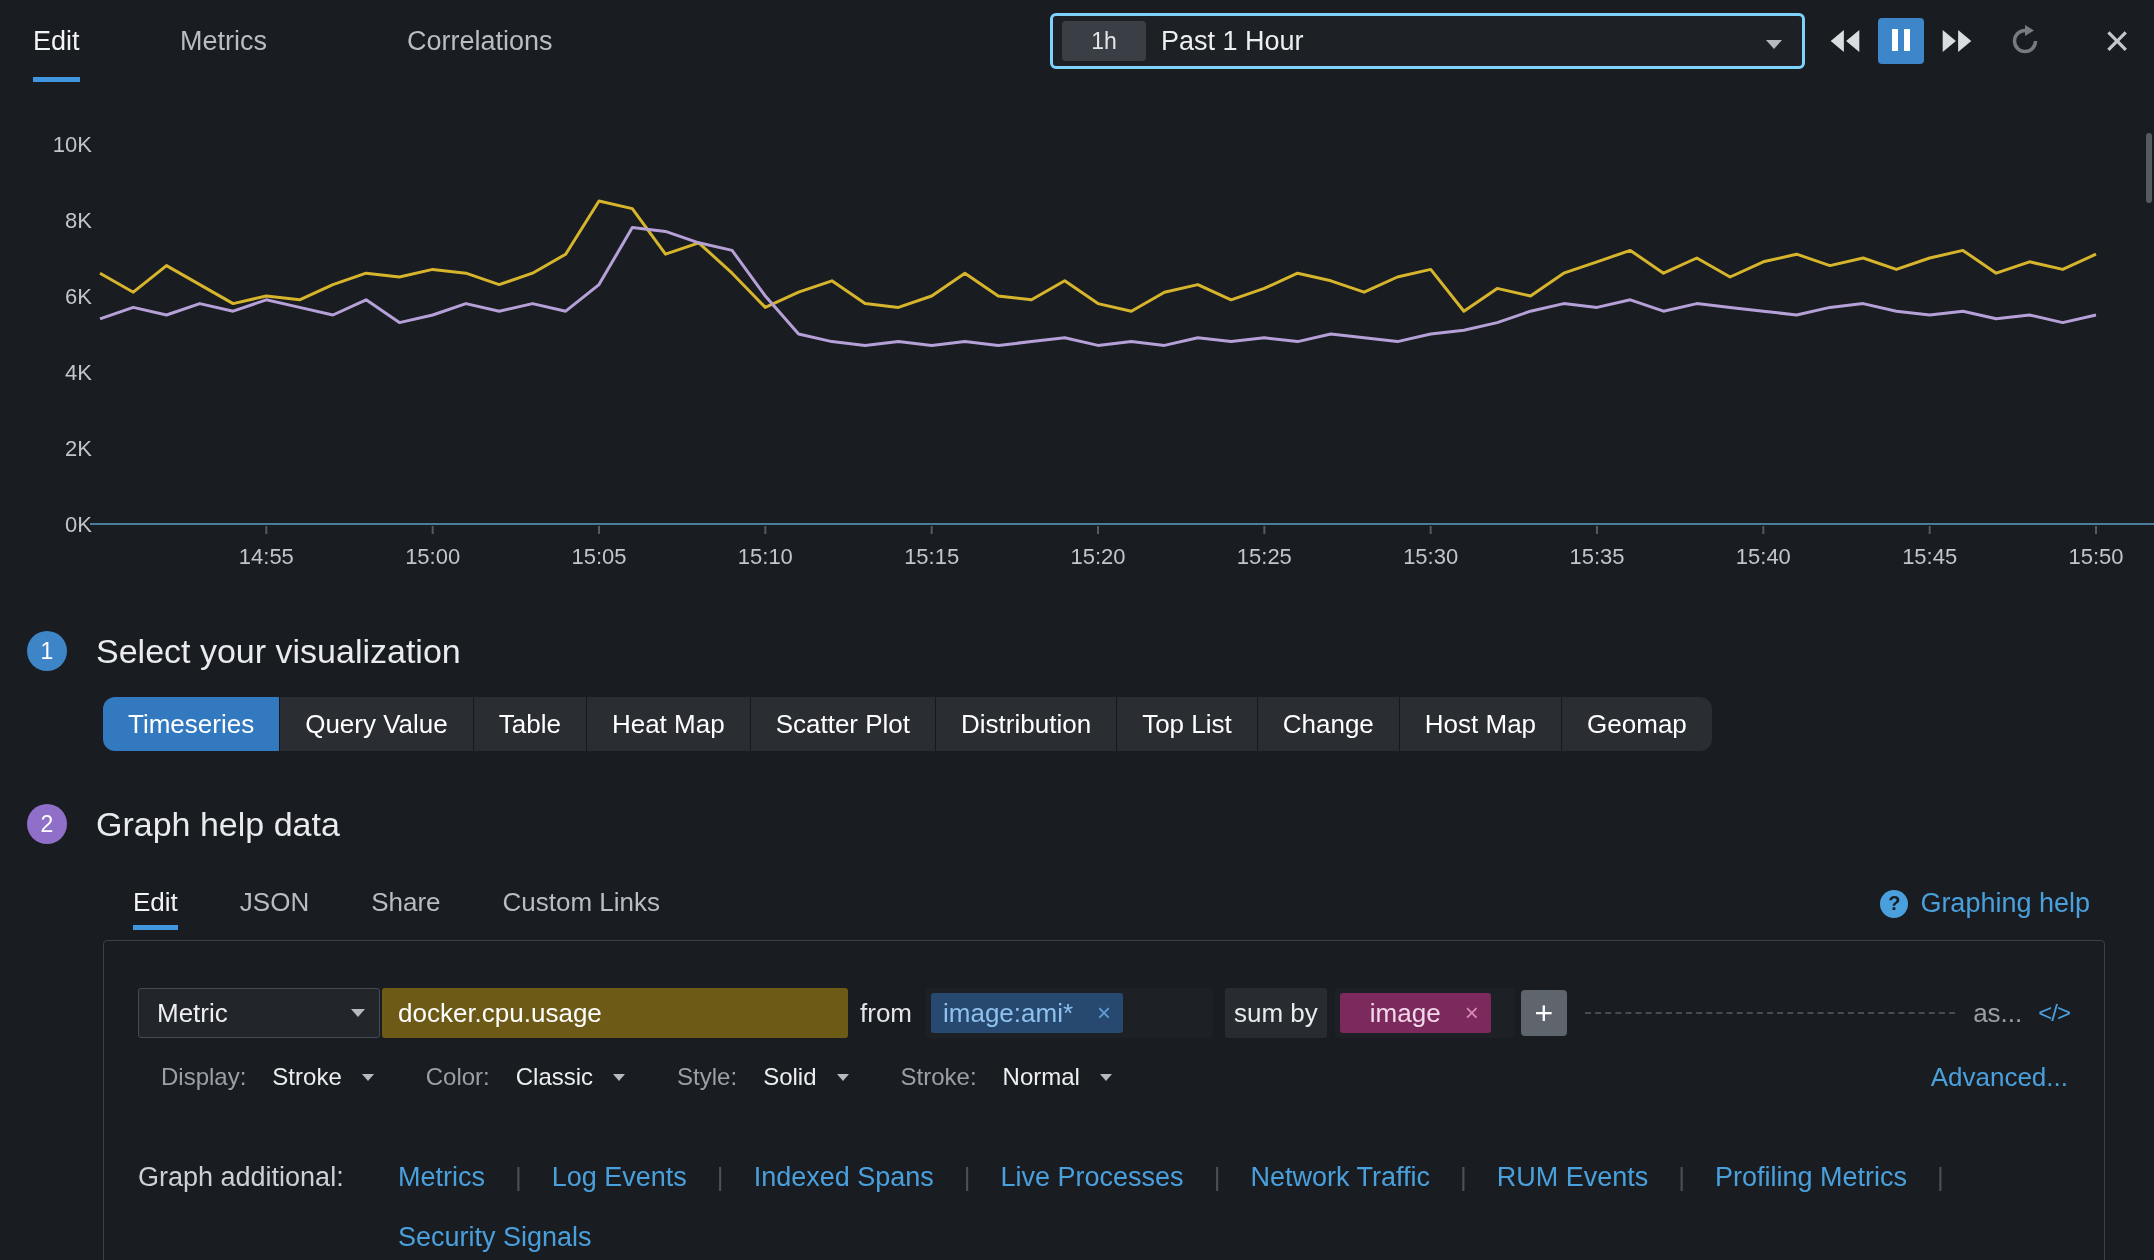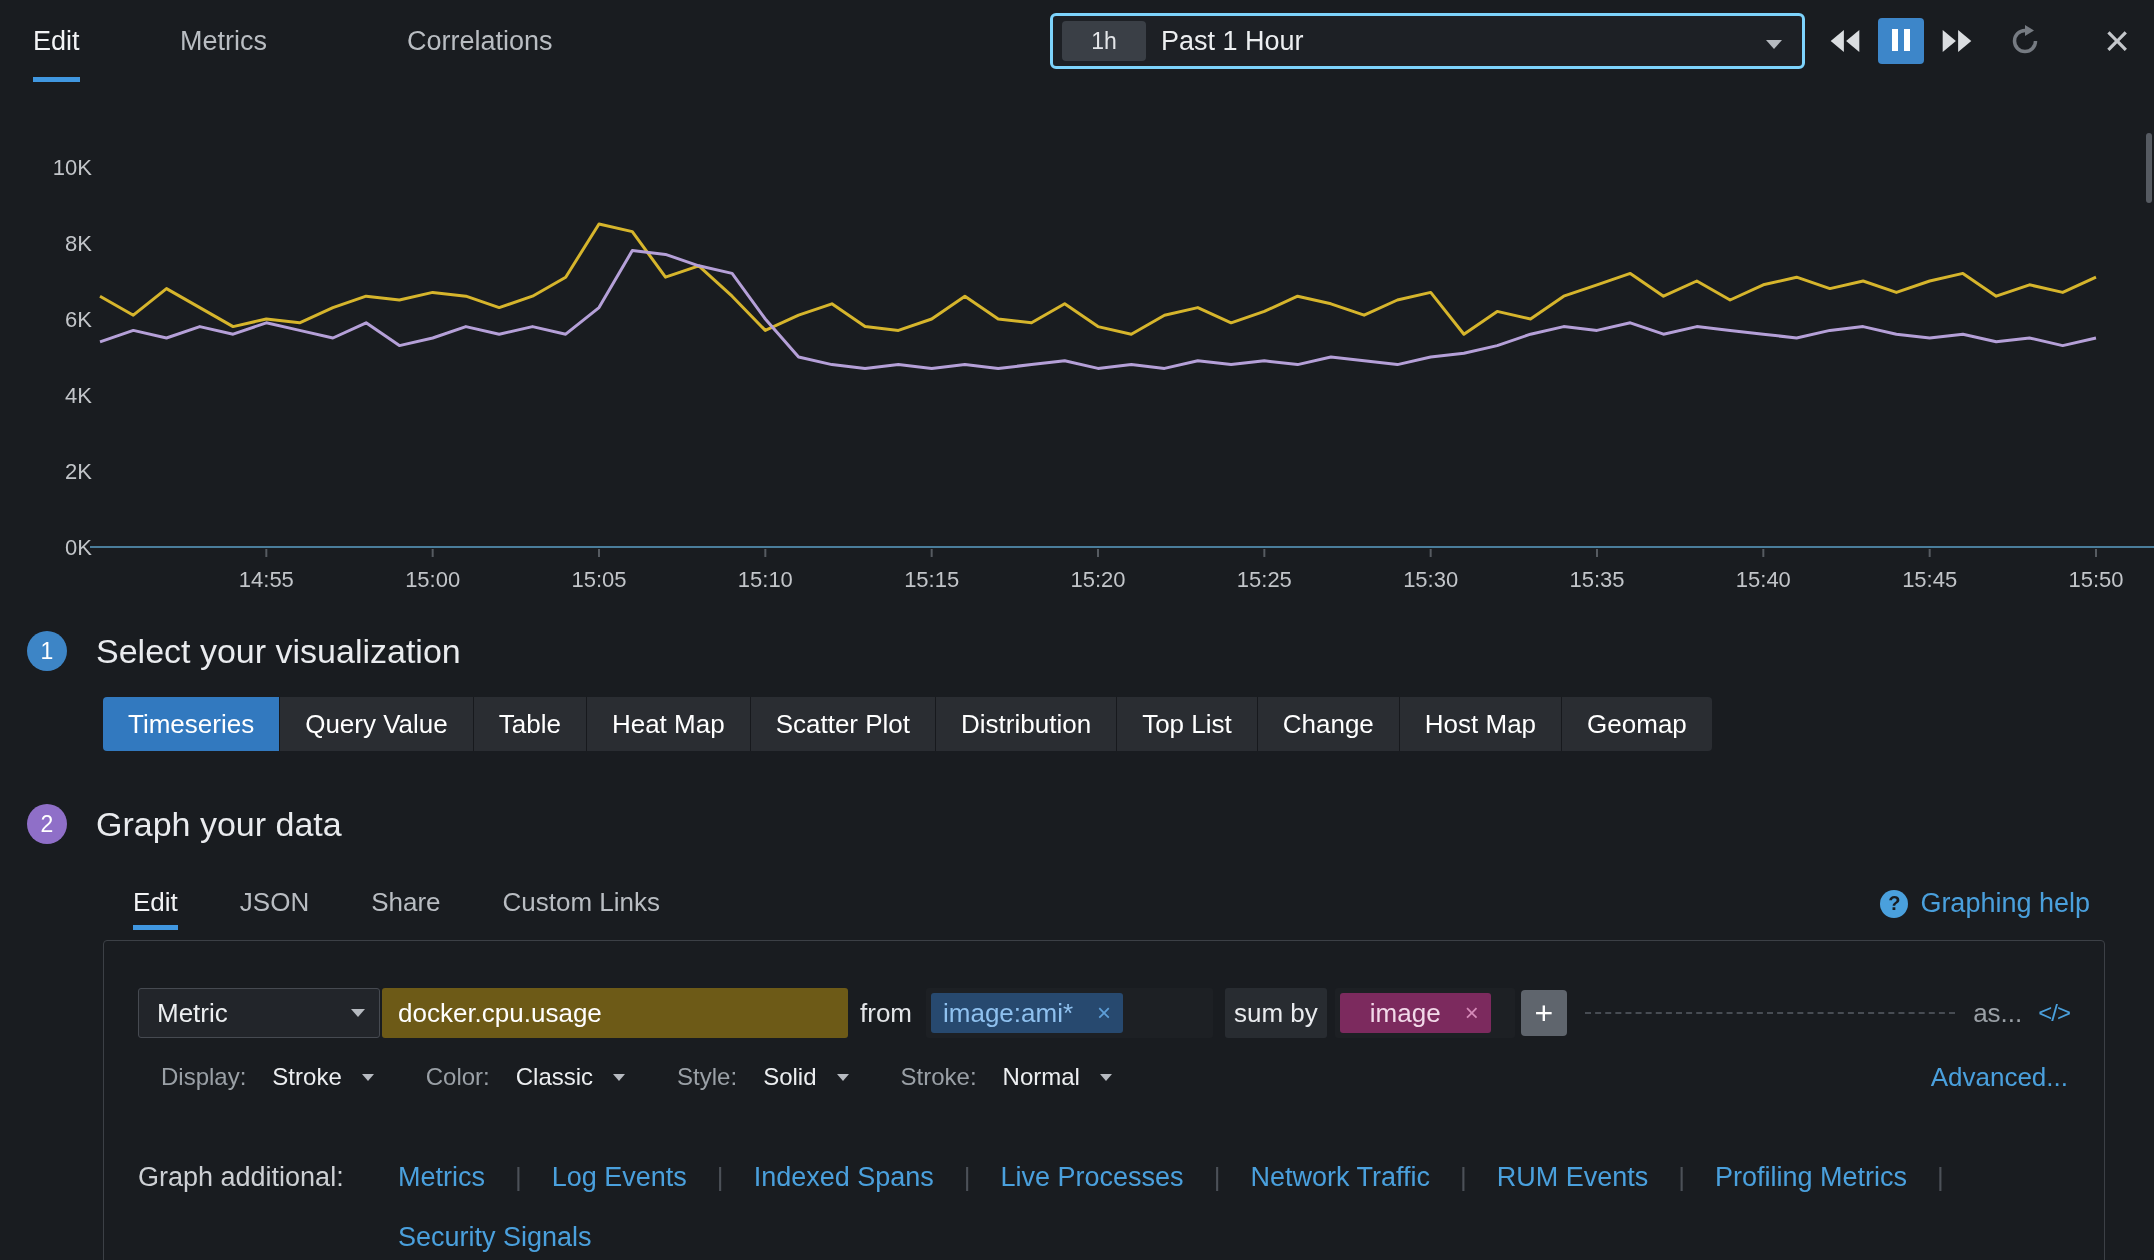--- a/index.html
+++ b/index.html
@@ -27,33 +27,33 @@
   .pbtn { position:absolute; top:18px; width:46px; height:46px; border:none; background:transparent;
     display:flex; align-items:center; justify-content:center; border-radius:4px; cursor:pointer; }
   .pbtn.pause { background:#3d86c9; }
   .pause-bar { display:inline-block; width:6px; height:22px; background:#fff; margin:0 3px; }
   .btn-rewind { left:1822px; } .btn-pause { left:1878px; } .btn-ffwd { left:1934px; }
   .btn-refresh { left:2002px; }
   .closebtn { position:absolute; left:2094px; top:18px; width:46px; height:46px; border:none; background:transparent;
     color:#c4c7cb; font-size:44px; line-height:46px; cursor:pointer; font-family:inherit; }
 
   
-  .chart-wrap { position:absolute; top:88px; left:0; width:1842px; height:540px; }
+  .chart-wrap { position:absolute; top:65px; left:0; width:1842px; height:540px; }
   .scroll-thumb { position:absolute; right:2px; top:133px; width:6px; height:70px; background:#565b62; border-radius:3px; }
 
   
   .step-badge { position:absolute; left:27px; width:40px; height:40px; border-radius:50%;
     display:flex; align-items:center; justify-content:center; font-size:23px; color:#fff; }
   .badge-1 { top:631px; background:#3d85c6; }
   .badge-2 { top:804px; background:#8f6fc8; }
   .section-title { position:absolute; left:96px; font-size:34px; font-weight:500; color:#e9ebee; line-height:40px; }
   .title-1 { top:631px; } .title-2 { top:804px; }
 
   
-  .viz-row { position:absolute; left:103px; top:697px; display:flex; border-radius:4px; overflow:hidden; }
+  .viz-row { position:absolute; left:103px; top:697px; display:flex; border-radius:12px; overflow:hidden; }
   .viz-btn { height:54px; line-height:54px; padding:0 25px; font-size:26px; color:#ffffff;
     background:#2a2d32; border-right:1px solid #17191d; cursor:pointer; white-space:nowrap; }
   .viz-btn:last-child { border-right:none; }
   .viz-btn.active { background:#3279bf; color:#ffffff; }
 
   
   .gtabs { position:absolute; left:133px; top:874px; height:56px; display:flex; gap:62px; }
   .gtab { position:relative; height:56px; display:flex; align-items:center; font-size:26px; color:#b9bdc2; cursor:pointer; }
   .gtab.active { color:#f2f3f5; }
   .gtab.active::after { content:""; position:absolute; left:0; right:0; bottom:0; height:5px; background:#4097e0; }
@@ -188,21 +188,21 @@
     <div class="viz-btn">Heat Map</div>
     <div class="viz-btn">Scatter Plot</div>
     <div class="viz-btn">Distribution</div>
     <div class="viz-btn">Top List</div>
     <div class="viz-btn">Change</div>
     <div class="viz-btn">Host Map</div>
     <div class="viz-btn">Geomap</div>
   </div>
 
 <div class="step-badge badge-2">2</div>
-<div class="section-title title-2">Graph your data</div>
+<div class="section-title title-2">Graph help data</div>
 
 <div class="gtabs">
   <div class="gtab active">Edit</div>
   <div class="gtab">JSON</div>
   <div class="gtab">Share</div>
   <div class="gtab">Custom Links</div>
 </div>
 <div class="help">
   <span class="help-icon">?</span>
   <span class="help-label">Graphing help</span>

